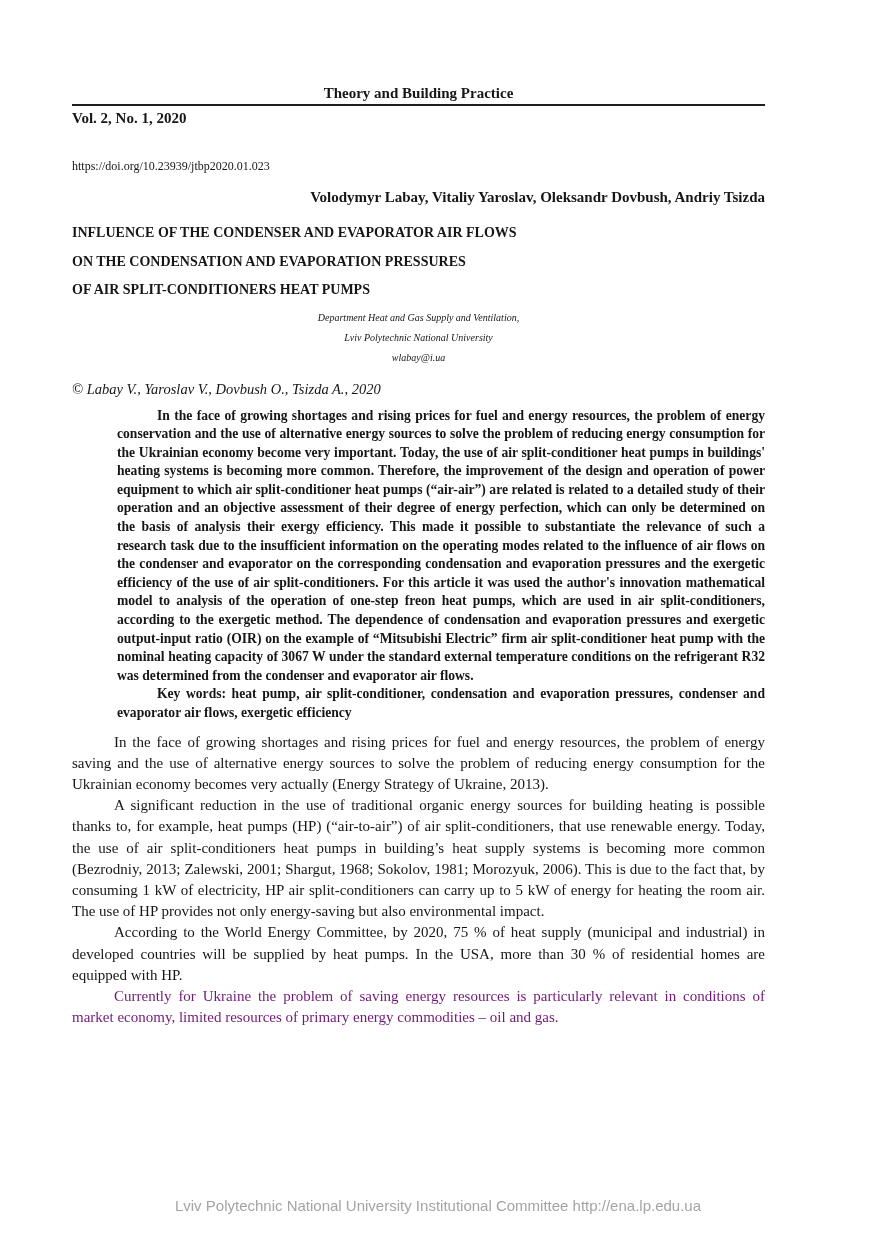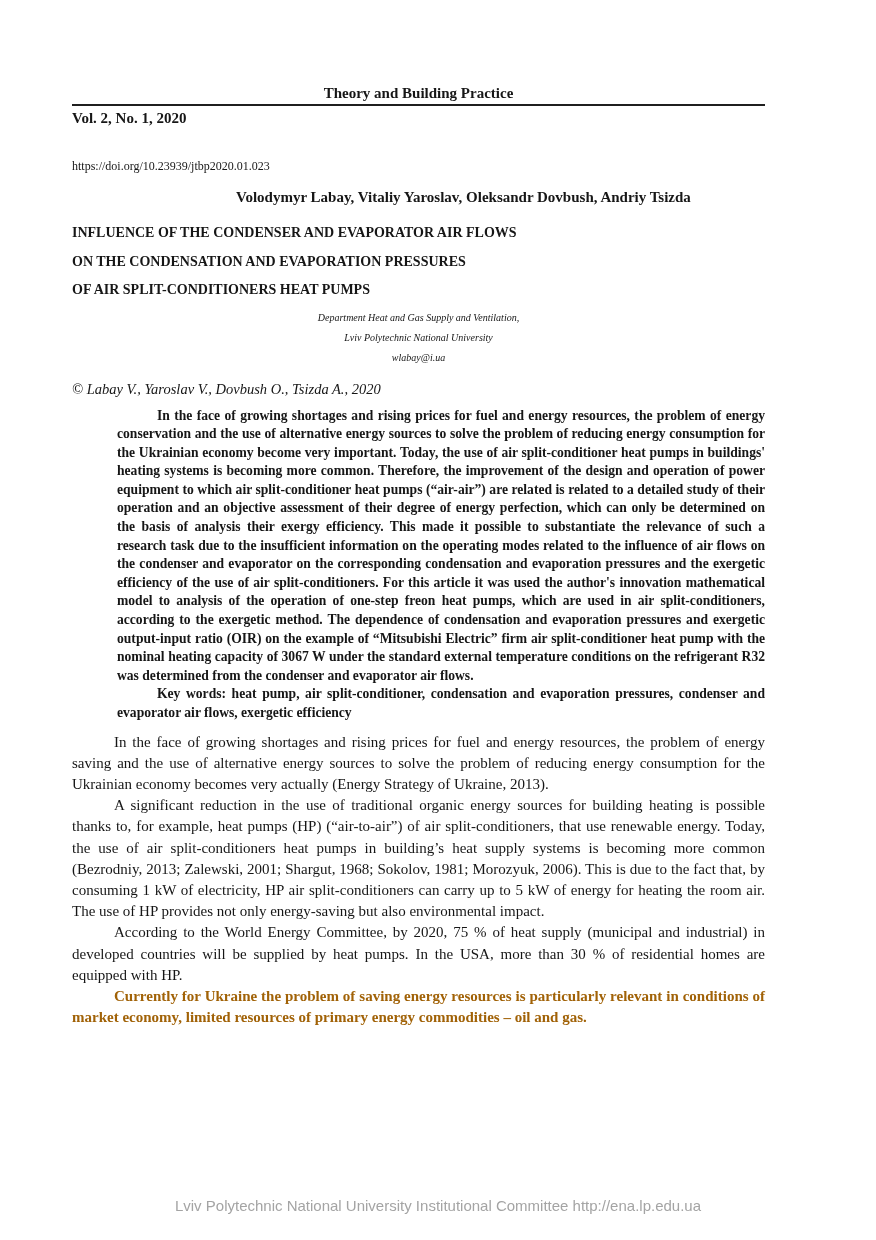--- a/index.html
+++ b/index.html
@@ -36,21 +36,21 @@
     line-height: 18px;
   }
   .doi {
     margin-top: 31px;
     font-size: 12px;
     line-height: 17px;
   }
   .authors {
     margin-top: 13px;
     padding-left: 164px;
-    text-align: left;
+    text-align: right;
     font-weight: bold;
     font-size: 15px;
     line-height: 18px;
   }
   .title {
     margin: 13px 0 0 0;
     text-align: left;
     font-weight: bold;
     font-size: 14px;
     line-height: 28.5px;
@@ -85,21 +85,21 @@
     line-height: 20px;
   }
   .body-par {
     margin: 0;
     font-size: 15px;
     line-height: 21.2px;
     text-align: justify;
     text-indent: 42px;
   }
   .body-par.first { margin-top: 9px; }
-  .body-par.light { color: #a16207; font-weight: bold; }
+  .body-par.light { color: #701a75; }
   .footer {
     position: absolute;
     left: 0;
     right: 0;
     top: 1197px;
     text-align: center;
     font-family: "Liberation Sans", "DejaVu Sans", sans-serif;
     font-size: 15px;
     color: #a4a4a4;
   }

